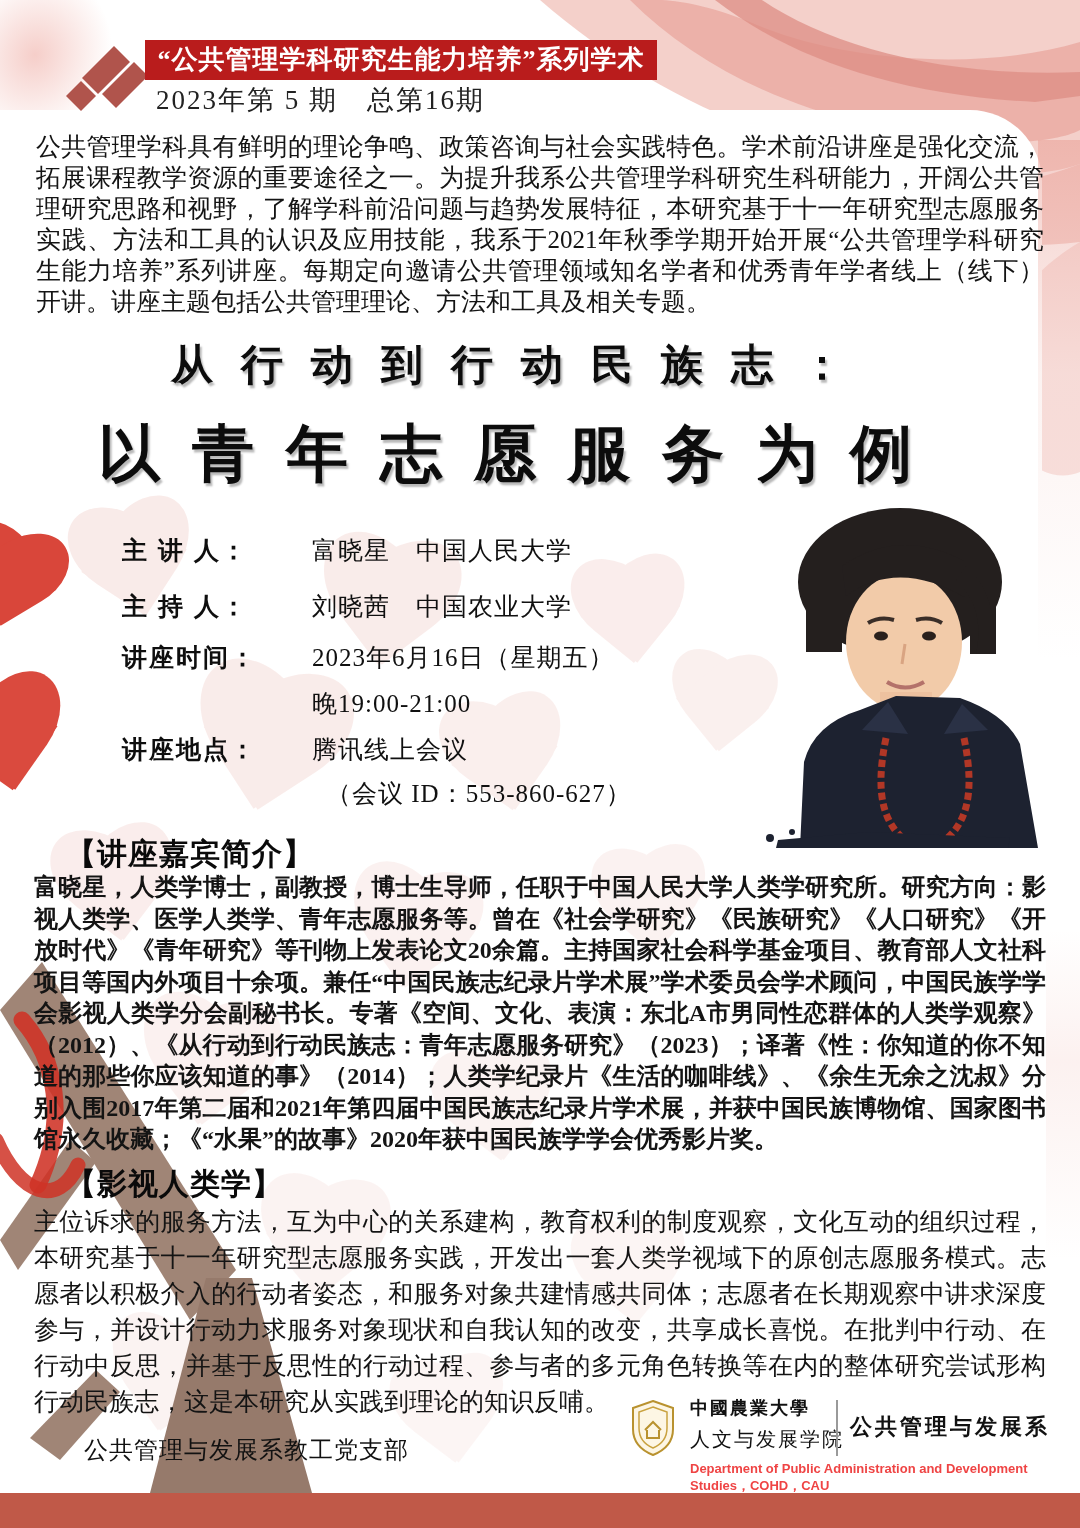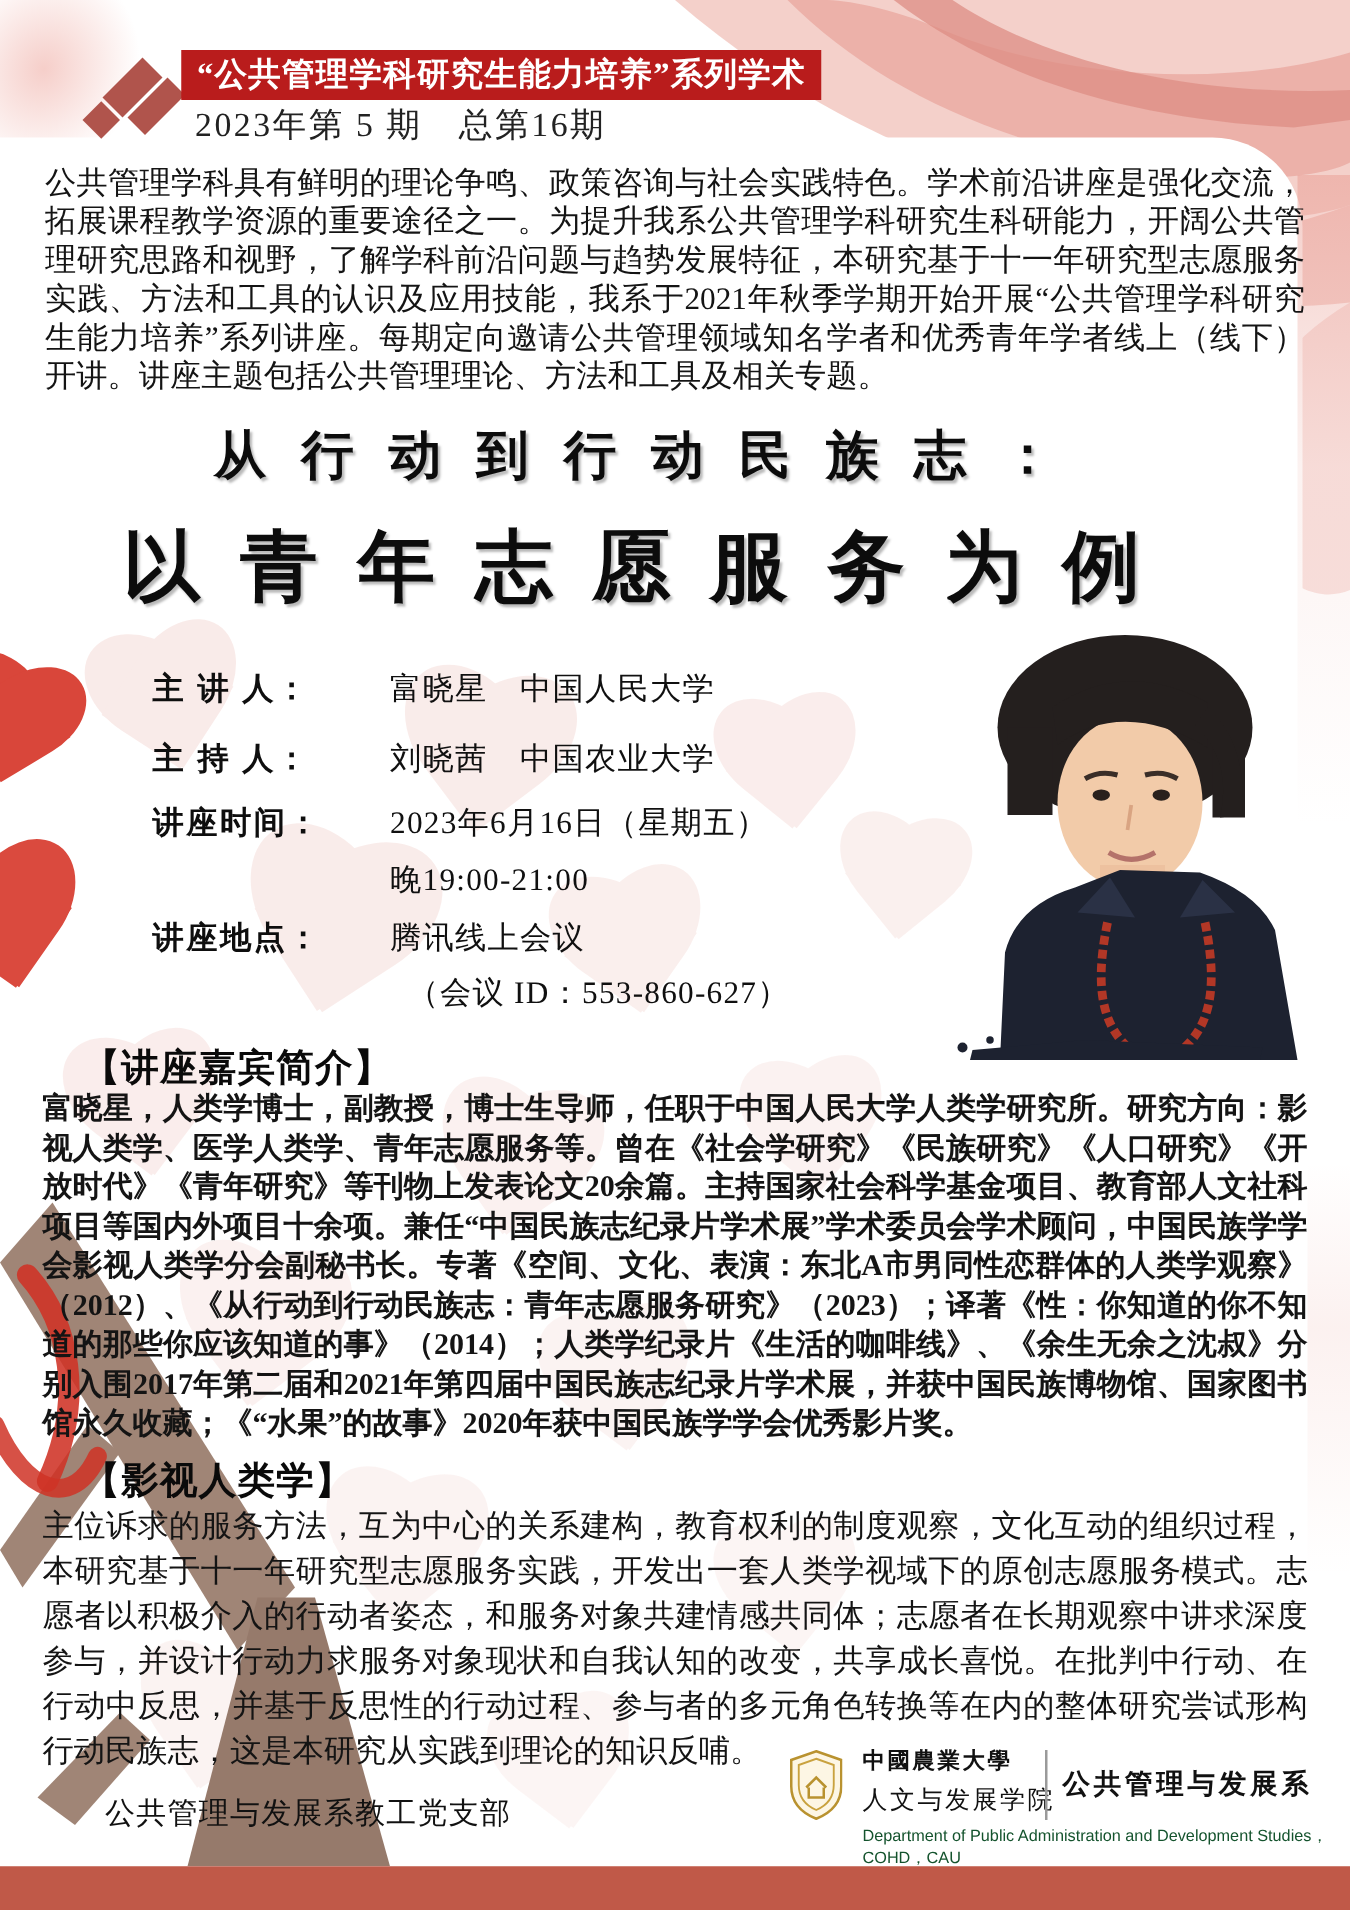--- a/index.html
+++ b/index.html
@@ -50,21 +50,21 @@
             line-height:36px;text-align:justify;color:#141414;}
   
   .footer-left{position:absolute;left:84px;top:1434px;z-index:3;font-size:24px;letter-spacing:1px;color:#111;}
   .footer-right{position:absolute;left:628px;top:1396px;width:452px;height:96px;z-index:3;}
   .emblem-svg{position:absolute;left:4px;top:4px;width:42px;height:56px;}
   .uni-cn{position:absolute;left:62px;top:0px;font-size:18px;font-weight:bold;letter-spacing:2px;color:#111;}
   .college-cn{position:absolute;left:62px;top:30px;font-size:20px;letter-spacing:2px;color:#111;}
   .f-divider{position:absolute;left:208px;top:4px;width:2px;height:56px;background:#9a9a9a;}
   .dept-cn{position:absolute;left:222px;top:16px;font-size:22px;font-weight:bold;letter-spacing:3px;color:#111;}
   .dept-en{position:absolute;left:62px;top:64px;width:380px;font-family:"Liberation Sans",sans-serif;
-           font-weight:normal;font-size:13px;line-height:17px;color:#14532d;}
+           font-weight:bold;font-size:13px;line-height:17px;color:#ef4444;}
   .bottom-bar{position:absolute;left:0;top:1493px;width:1080px;height:35px;background:#c05948;z-index:4;}
 </style>
 </head>
 <body>
 
 <div id="poster">
 
   <svg class="ribbon-svg" viewBox="0 0 580 560">
     <path d="M 40,0 C 150,95 280,155 440,172 C 500,178 550,175 580,164 L 580,0 Z" fill="#f3cdc7" opacity="0.95"></path>
     <path d="M 130,0 C 210,80 330,130 480,142 C 520,144 562,140 580,130 L 580,42 C 480,72 340,62 250,22 C 210,6 178,0 158,0 Z" fill="#eaa9a0" opacity="0.8"></path>

